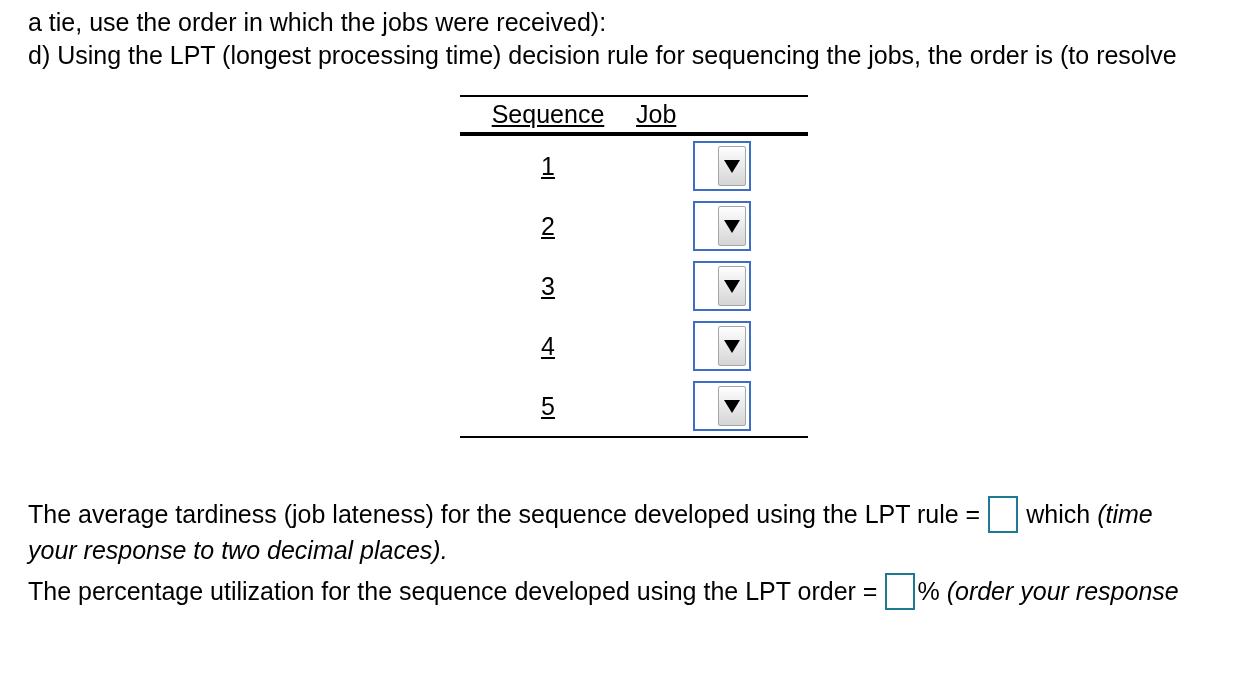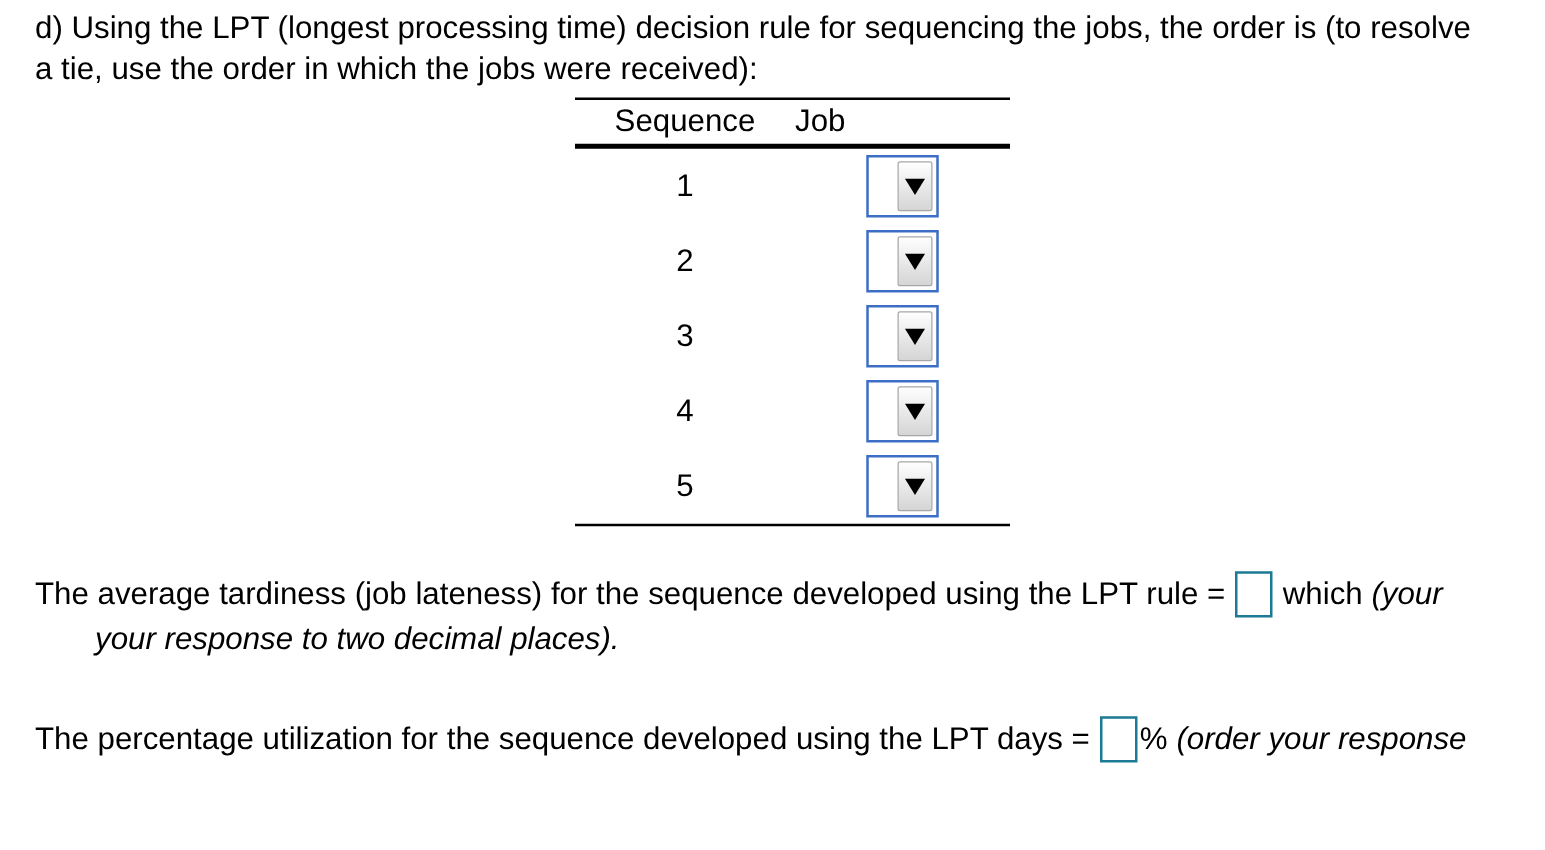--- a/index.html
+++ b/index.html
@@ -17,22 +17,23 @@
     left: 28px;
     top: 6px;
     font-size: 25px;
     line-height: 33px;
     white-space: nowrap;
   }
   
   .seq-table {
     position: absolute;
     left: 460px;
-    top: 78px;
+    top: 95px;
     width: 348px;
+    text-decoration: underline;
   }
   .rule { height: 0; border-top: 2px solid #000; }
   .rule.thick { border-top-width: 4px; }
   .rule.bottom { border-top-width: 2.5px; }
   .thead { display: flex; height: 35px; align-items: center; font-size: 25px; }
   .col-seq { width: 176px; text-align: center; }
   .col-job { flex: 1; text-align: left; }
   .trow { display: flex; height: 60px; align-items: center; }
   .seq-num { width: 176px; text-align: center; font-size: 25px; }
   .job-cell { flex: 1; display: flex; justify-content: center; }
@@ -54,24 +55,24 @@
     display: flex; align-items: center; justify-content: center;
   }
   .caret {
     width: 0; height: 0;
     border-left: 8px solid transparent;
     border-right: 8px solid transparent;
     border-top: 13px solid #000;
   }
   
   .answer-para { position: absolute; left: 28px; font-size: 25px; }
-  .para-tardiness { top: 455px; }
+  .para-tardiness { top: 494px; }
   .para-utilization { top: 571px; }
   .ans-line1 { display: flex; align-items: center; height: 40px; white-space: pre; }
-  .ans-line2 { line-height: 31px; margin-top: 1px; margin-left: 48px; }
+  .ans-line2 { line-height: 31px; margin-top: 1px; }
   .italic { font-style: italic; }
   .gap-left { margin-left: 7px; }
   .answer-input {
     width: 30px;
     height: 37px;
     border: 2px solid var(--input-border, #1d7a95);
     background: #fff;
     font-family: "Liberation Sans", sans-serif;
     font-size: 22px;
     text-align: center;
@@ -80,22 +81,22 @@
   }
   .answer-input.spaced { margin: 0 8px; }
   .answer-input.tight { margin-left: 8px; margin-right: 2px; }
 </style>
 </head>
 <body>
 
 <div>
 
   <div class="intro">
+    <div>a tie, use the order in which the jobs were received):</div>
     <div>d) Using the LPT (longest processing time) decision rule for sequencing the jobs, the order is (to resolve</div>
-    <div>a tie, use the order in which the jobs were received):</div>
   </div>
 
   <div class="seq-table">
     <div class="rule"></div>
     <div class="thead">
       <div class="col-seq">Sequence</div>
       <div class="col-job">Job</div>
     </div>
     <div class="rule thick"></div>
 
@@ -160,27 +161,27 @@
     </div>
 
     <div class="rule bottom"></div>
   </div>
 
   <div class="answer-para para-tardiness">
     <div class="ans-line1">
       <span>The average tardiness (job lateness) for the sequence developed using the LPT rule =</span>
       <input class="answer-input spaced" type="text" value="" style="">
       <span>which</span>
-      <span class="italic gap-left">(your</span>
+      <span class="italic gap-left">(time</span>
     </div>
     <div class="ans-line2 italic">your response to two decimal places).</div>
   </div>
 
   <div class="answer-para para-utilization">
     <div class="ans-line1">
-      <span>The percentage utilization for the sequence developed using the LPT days =</span>
+      <span>The percentage utilization for the sequence developed using the LPT order =</span>
       <input class="answer-input tight" type="text" value="" style="">
       <span>%</span>
       <span class="italic gap-left">(order your response</span>
     </div>
   </div>
 
 </div>
 
 </body></html>

